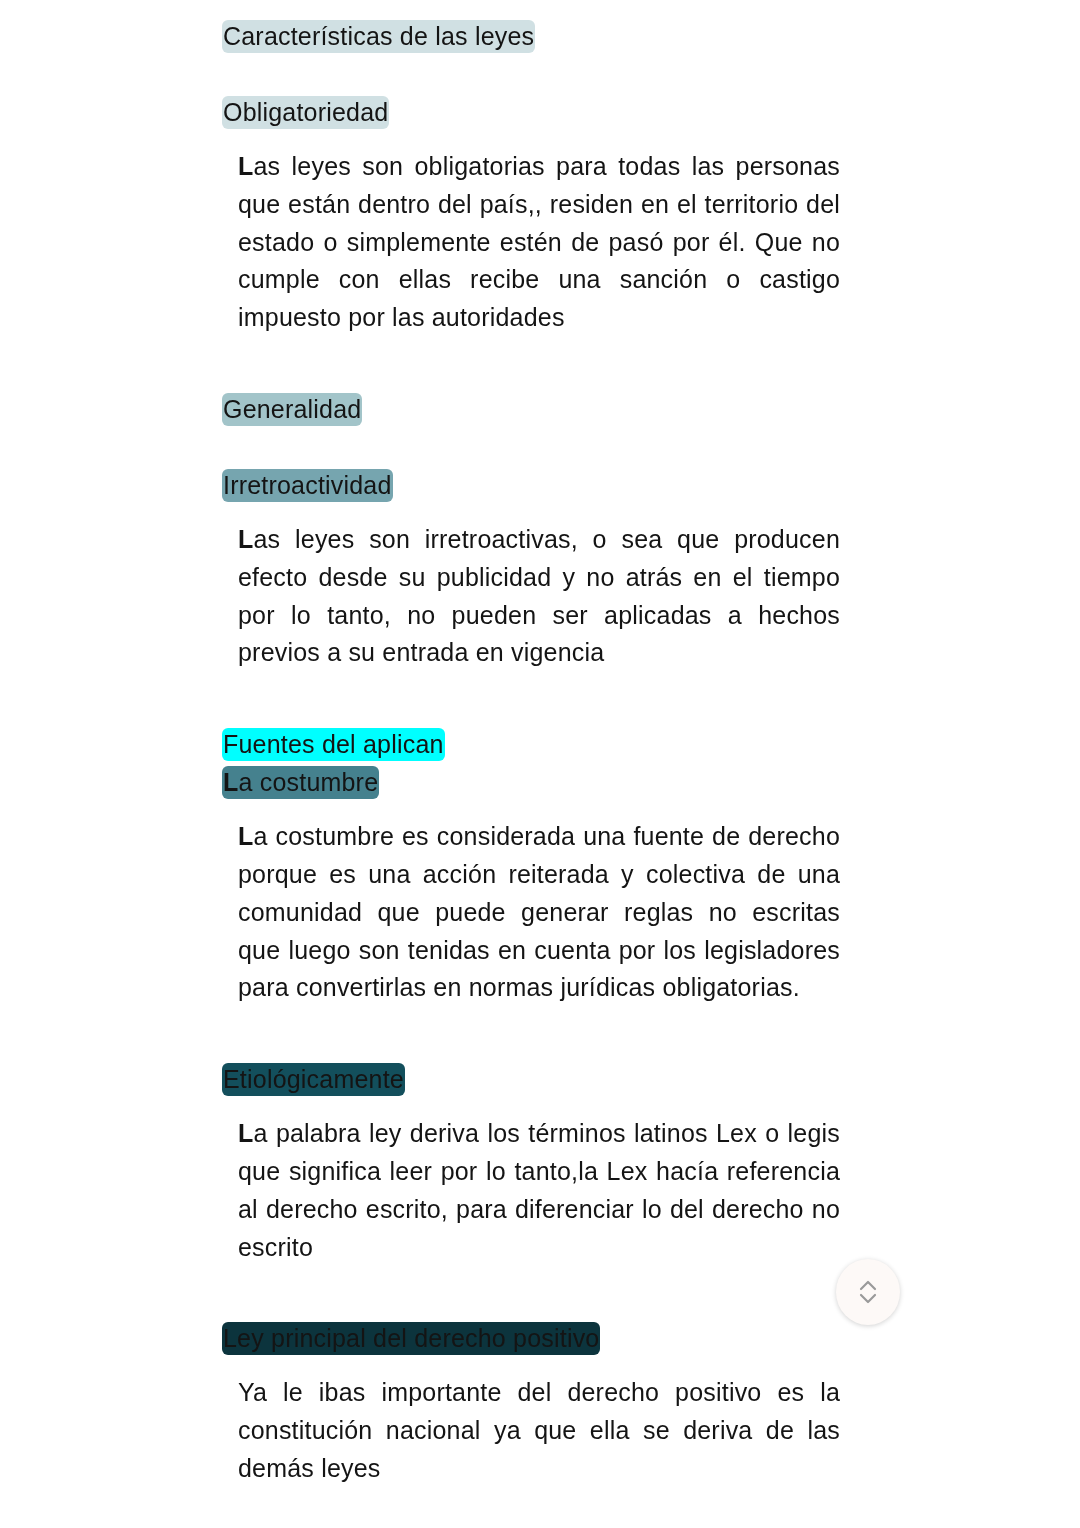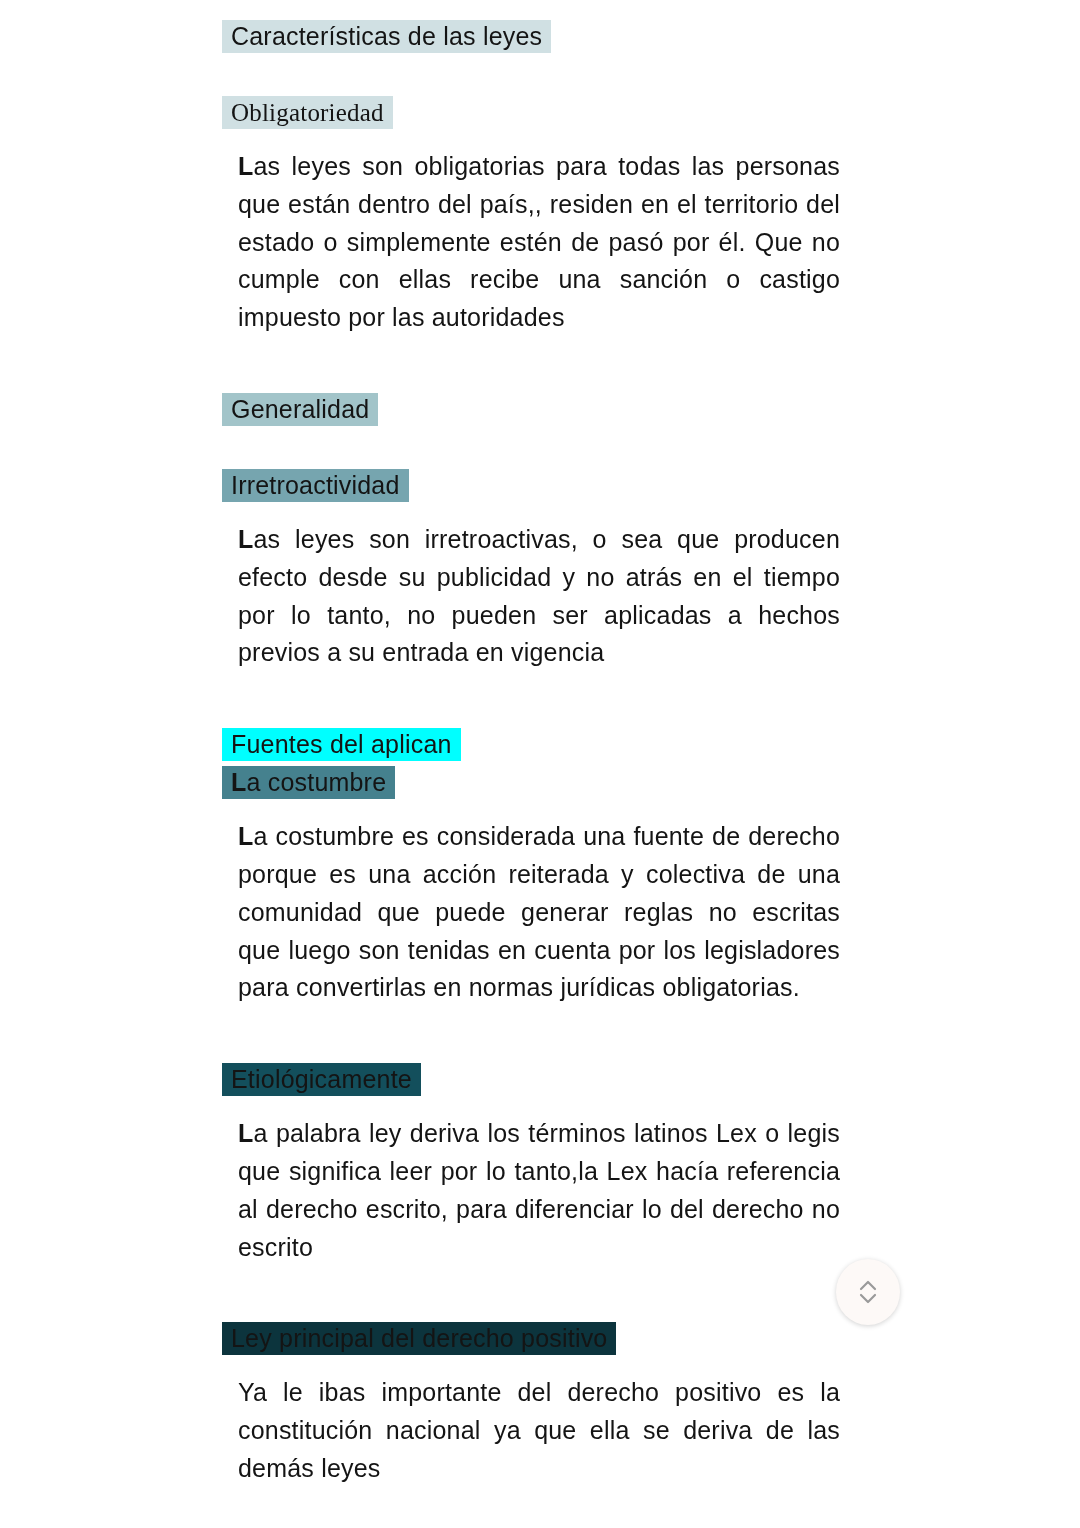--- a/index.html
+++ b/index.html
@@ -3,26 +3,26 @@
 <meta charset="utf-8">
 <style>
   html, body { margin: 0; padding: 0; background: #ffffff; }
   body { width: 1080px; height: 1528px; position: relative; overflow: hidden; }
   .page {
     position: absolute; left: 222px; top: 18px; width: 634px;
     font-family: "Liberation Sans", sans-serif;
     font-size: 25px; line-height: 37.8px; color: #141414;
     letter-spacing: 0.2px;
   }
-  .heading { display: inline-block; padding: 0 9px; line-height: 33px; margin: 2px 0 3px 0; }
+  .heading { display: inline-block; padding: 0 1px; line-height: 33px; margin: 2px 0 3px 0; border-radius: 6px; }
   .para { text-align: justify; text-align-last: left; margin: 16px; }
   .para .first { font-weight: bold; }
   .gap { height: 38px; }
   .hl-1 { background: #d0e0e3; }
-  .hl-2 { background: #d0e0e3; font-family: Liberation Serif, serif; }
+  .hl-2 { background: #d0e0e3; }
   .hl-3 { background: #a2c4c9; }
   .hl-4 { background: #76a5af; text-align: right; }
   .hl-5 { background: #00ffff; }
   .hl-6 { background: #45818e; }
   .hl-7 { background: #134f5c; }
   .hl-8 { background: #0c343d; }
   .scroll-btn {
     position: absolute; left: 836px; top: 1259px; width: 64px; height: 66px;
     border-radius: 50%; background: #fdf9f7;
     box-shadow: 0 1px 5px rgba(0,0,0,0.18);

